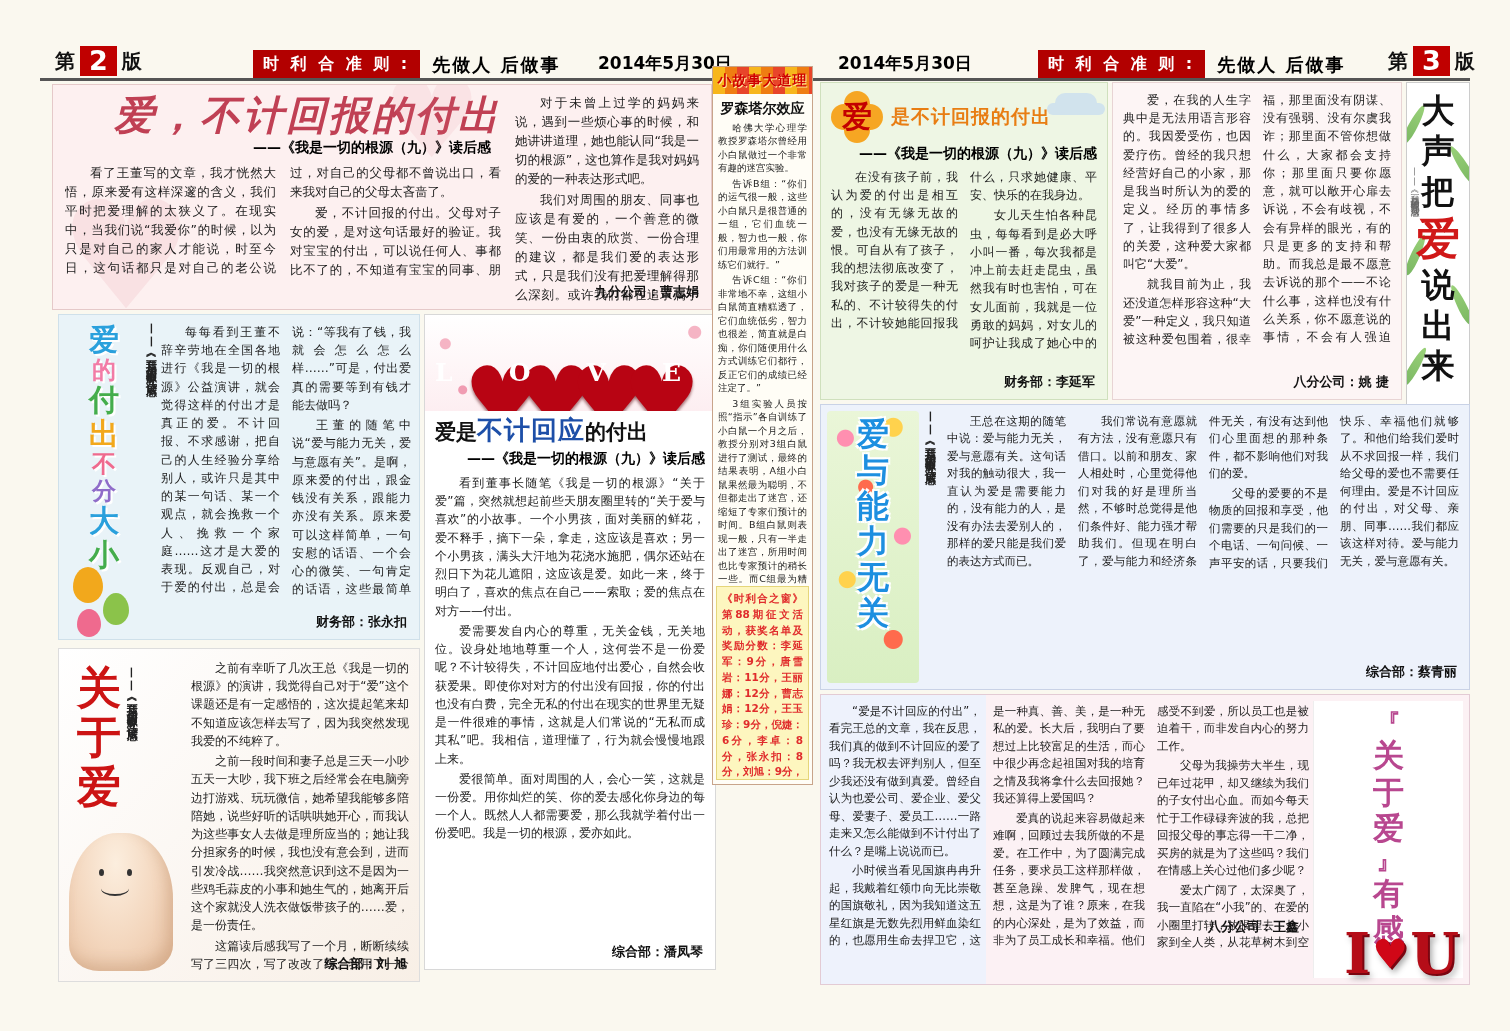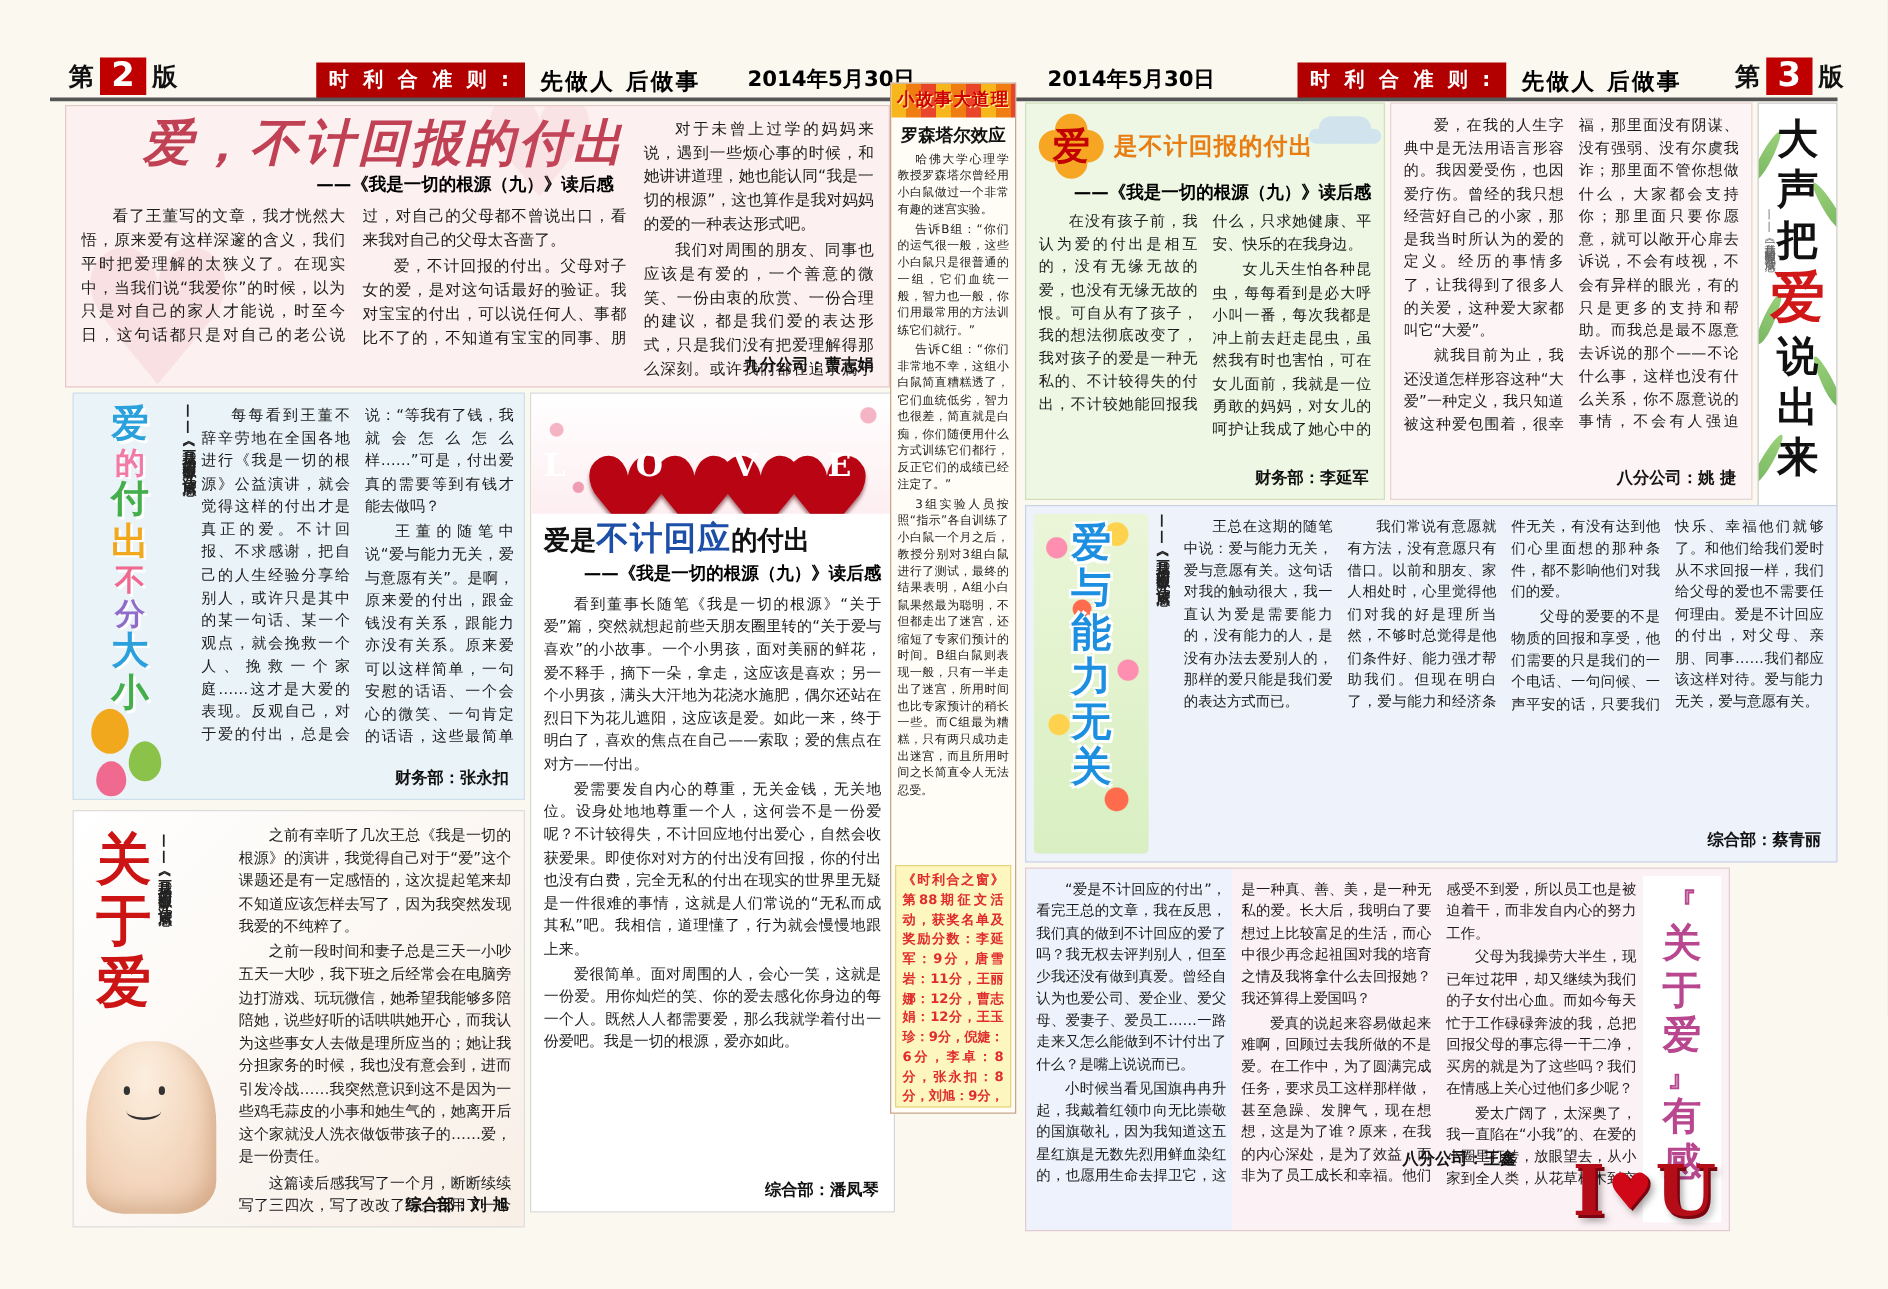--- a/index.html
+++ b/index.html
@@ -56,21 +56,21 @@
   #a4{left:58px;top:648px;width:362px;height:334px;background:linear-gradient(135deg,#ffffff 0%,#f8efe6 100%);border:1px solid #ddd;display:flex;padding:8px;}
   #a4 .titlecol{width:118px;flex:none;position:relative;display:flex;}
   #a4 .vtitle{font-family:"DejaVu Serif","Liberation Serif",serif;font-size:44px;color:#cc1414;margin:6px 4px 0 10px;}
   .finger{position:absolute;left:2px;bottom:2px;width:104px;height:138px;border-radius:48px 48px 30px 30px/66px 66px 26px 26px;background:radial-gradient(ellipse at 45% 22%,#fceede 0%,#f3d6bd 55%,#e7bf9f 100%);box-shadow:inset -6px -8px 14px rgba(170,120,80,.28);}
   .finger .eye{position:absolute;width:5px;height:7px;background:#333;border-radius:50%;top:36px;}
   .finger .eye.l{left:30px}.finger .eye.r{left:58px}
   .finger .smile{position:absolute;left:32px;top:48px;width:28px;height:15px;border-bottom:2px solid #333;border-radius:50%;}
   #a4 .body{flex:1;overflow:hidden;padding:2px 2px 24px 6px;}
   #a4 p{font-size:12px;}
   
-  #story{left:712px;top:66px;width:101px;height:825px;background:#fffdf6;border:1px solid #c8a48a;}
+  #story{left:712px;top:66px;width:101px;height:719px;background:#fffdf6;border:1px solid #c8a48a;}
   #story .hdr{height:27px;background:repeating-linear-gradient(90deg,#f7b61c 0 12px,#ef7d12 12px 24px,#e8452a 24px 36px);color:#cf0000;font-weight:bold;text-align:center;font-size:14px;line-height:27px;letter-spacing:1px;text-shadow:1px 1px 0 #ffe89a;}
   #story .stitle{text-align:center;font-weight:bold;font-size:14px;margin:6px 0 3px;color:#111;}
   #story .body{padding:0 5px;height:552px;overflow:hidden;}
   #story .body p{font-size:9.5px;line-height:1.42;text-align:justify;text-indent:1.5em;color:#222;}
   #story .notice{position:absolute;left:3px;right:3px;bottom:4px;height:194px;background:#fdf6bf;border:1px solid #e5d57a;color:#e02c2c;font-weight:bold;font-size:10.5px;line-height:1.5;padding:4px 5px;overflow:hidden;text-align:justify;}
   
   #b1{left:820px;top:82px;width:288px;height:318px;background:#eef6e4;border:1px solid #cfe0bd;padding:6px 10px;}
   #b1 .trow{display:flex;align-items:center;height:56px;}
   .flower{position:relative;width:52px;height:52px;flex:none;}
   .flower i{position:absolute;width:26px;height:26px;border-radius:50%;background:#f6a623;}
@@ -98,21 +98,21 @@
     radial-gradient(circle at 42% 28%,#ff6b4d 0 7px,transparent 8px),
     radial-gradient(circle at 82% 46%,#ff8fb0 0 8px,transparent 9px),
     radial-gradient(circle at 22% 62%,#ffd24d 0 8px,transparent 9px),
     radial-gradient(circle at 72% 84%,#ff6b4d 0 9px,transparent 10px),
     linear-gradient(180deg,#eaf6d8,#d9efc2);display:flex;justify-content:center;}
   #b3 .vtitle{font-size:32px;color:#1d8fe0;margin-top:6px;text-shadow:2px 2px 0 #fff,-2px -2px 0 #fff,2px -2px 0 #fff,-2px 2px 0 #fff;}
   #b3 .vsubcol{width:22px;flex:none;display:flex;justify-content:center;}
   #b3 .cols{flex:1;column-count:4;column-gap:12px;padding:2px 4px 20px 6px;overflow:hidden;}
   #b3 p{font-size:11.5px;}
   
-  #b4{left:820px;top:694px;width:564px;height:291px;border:1px solid #e3cbd4;background:linear-gradient(90deg,#eef2fc 0 165px,#fcf1f4 165px);display:flex;padding:6px;}
+  #b4{left:820px;top:694px;width:650px;height:291px;border:1px solid #e3cbd4;background:linear-gradient(90deg,#eef2fc 0 165px,#fcf1f4 165px);display:flex;padding:6px;}
   #b4 .cols{width:486px;flex:none;column-count:3;column-gap:12px;padding:2px 4px 20px 2px;overflow:hidden;}
   #b4 p{font-size:11.5px;}
   #b4 .titlecol{flex:1;position:relative;background:#fff;border-left:1px solid #eee;}
   #b4 .vtitle{font-family:"DejaVu Serif","Liberation Serif",serif;font-size:31px;color:#b8478f;margin:8px auto 0;line-height:1.18;}
   .ilu{position:absolute;right:4px;bottom:0;display:flex;align-items:flex-end;font-weight:900;font-size:56px;line-height:.9;color:#b50d18;text-shadow:2px 2px 0 #7a0510,4px 5px 6px rgba(0,0,0,.35);font-family:"DejaVu Serif","Liberation Serif",serif;}
   .ilu .hrt{font-size:40px;color:#d00717;margin:0 2px 6px;}
   #b4 .byline{right:170px;bottom:48px;}
 </style>
 </head>
 <body>

